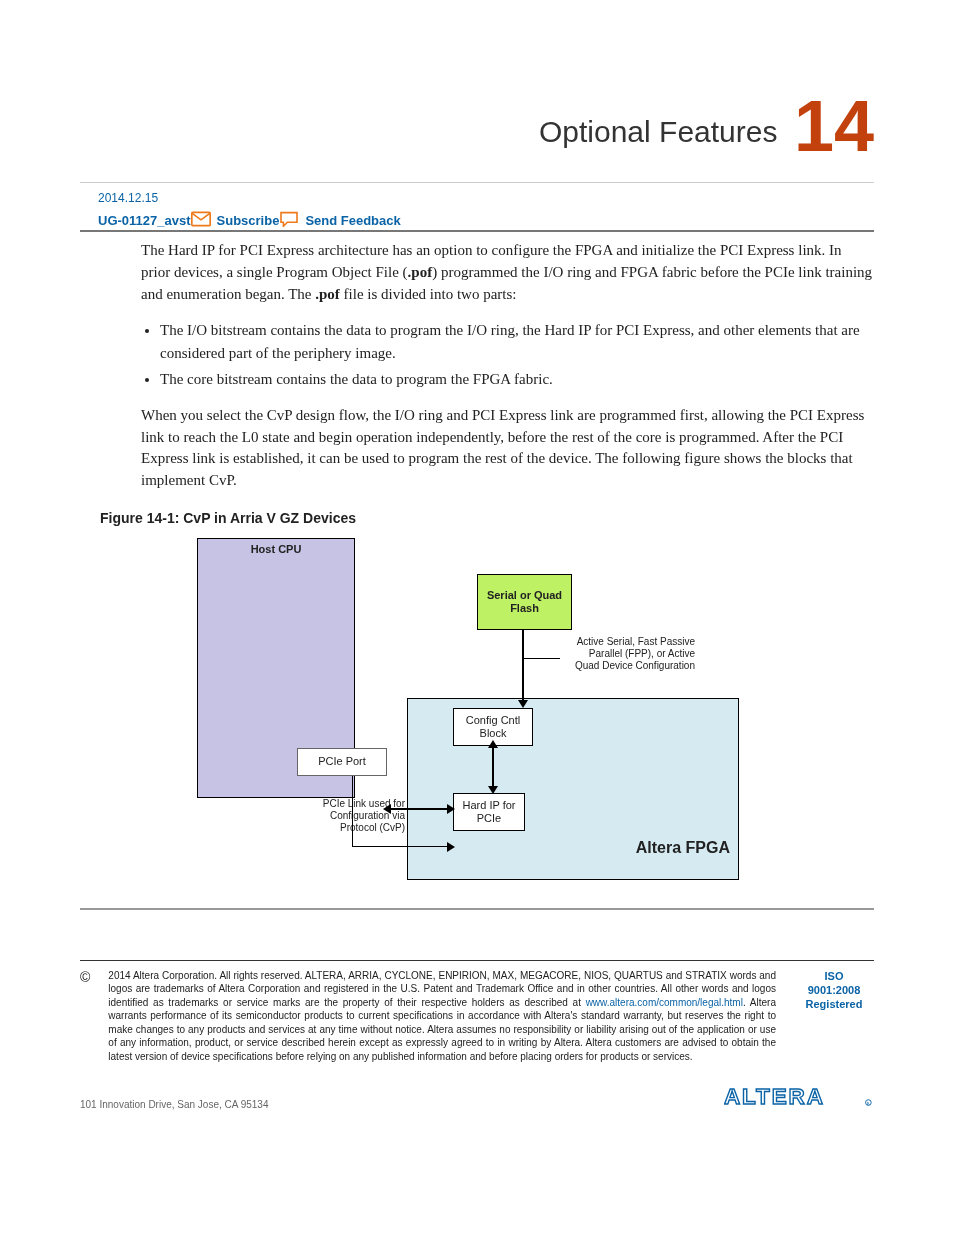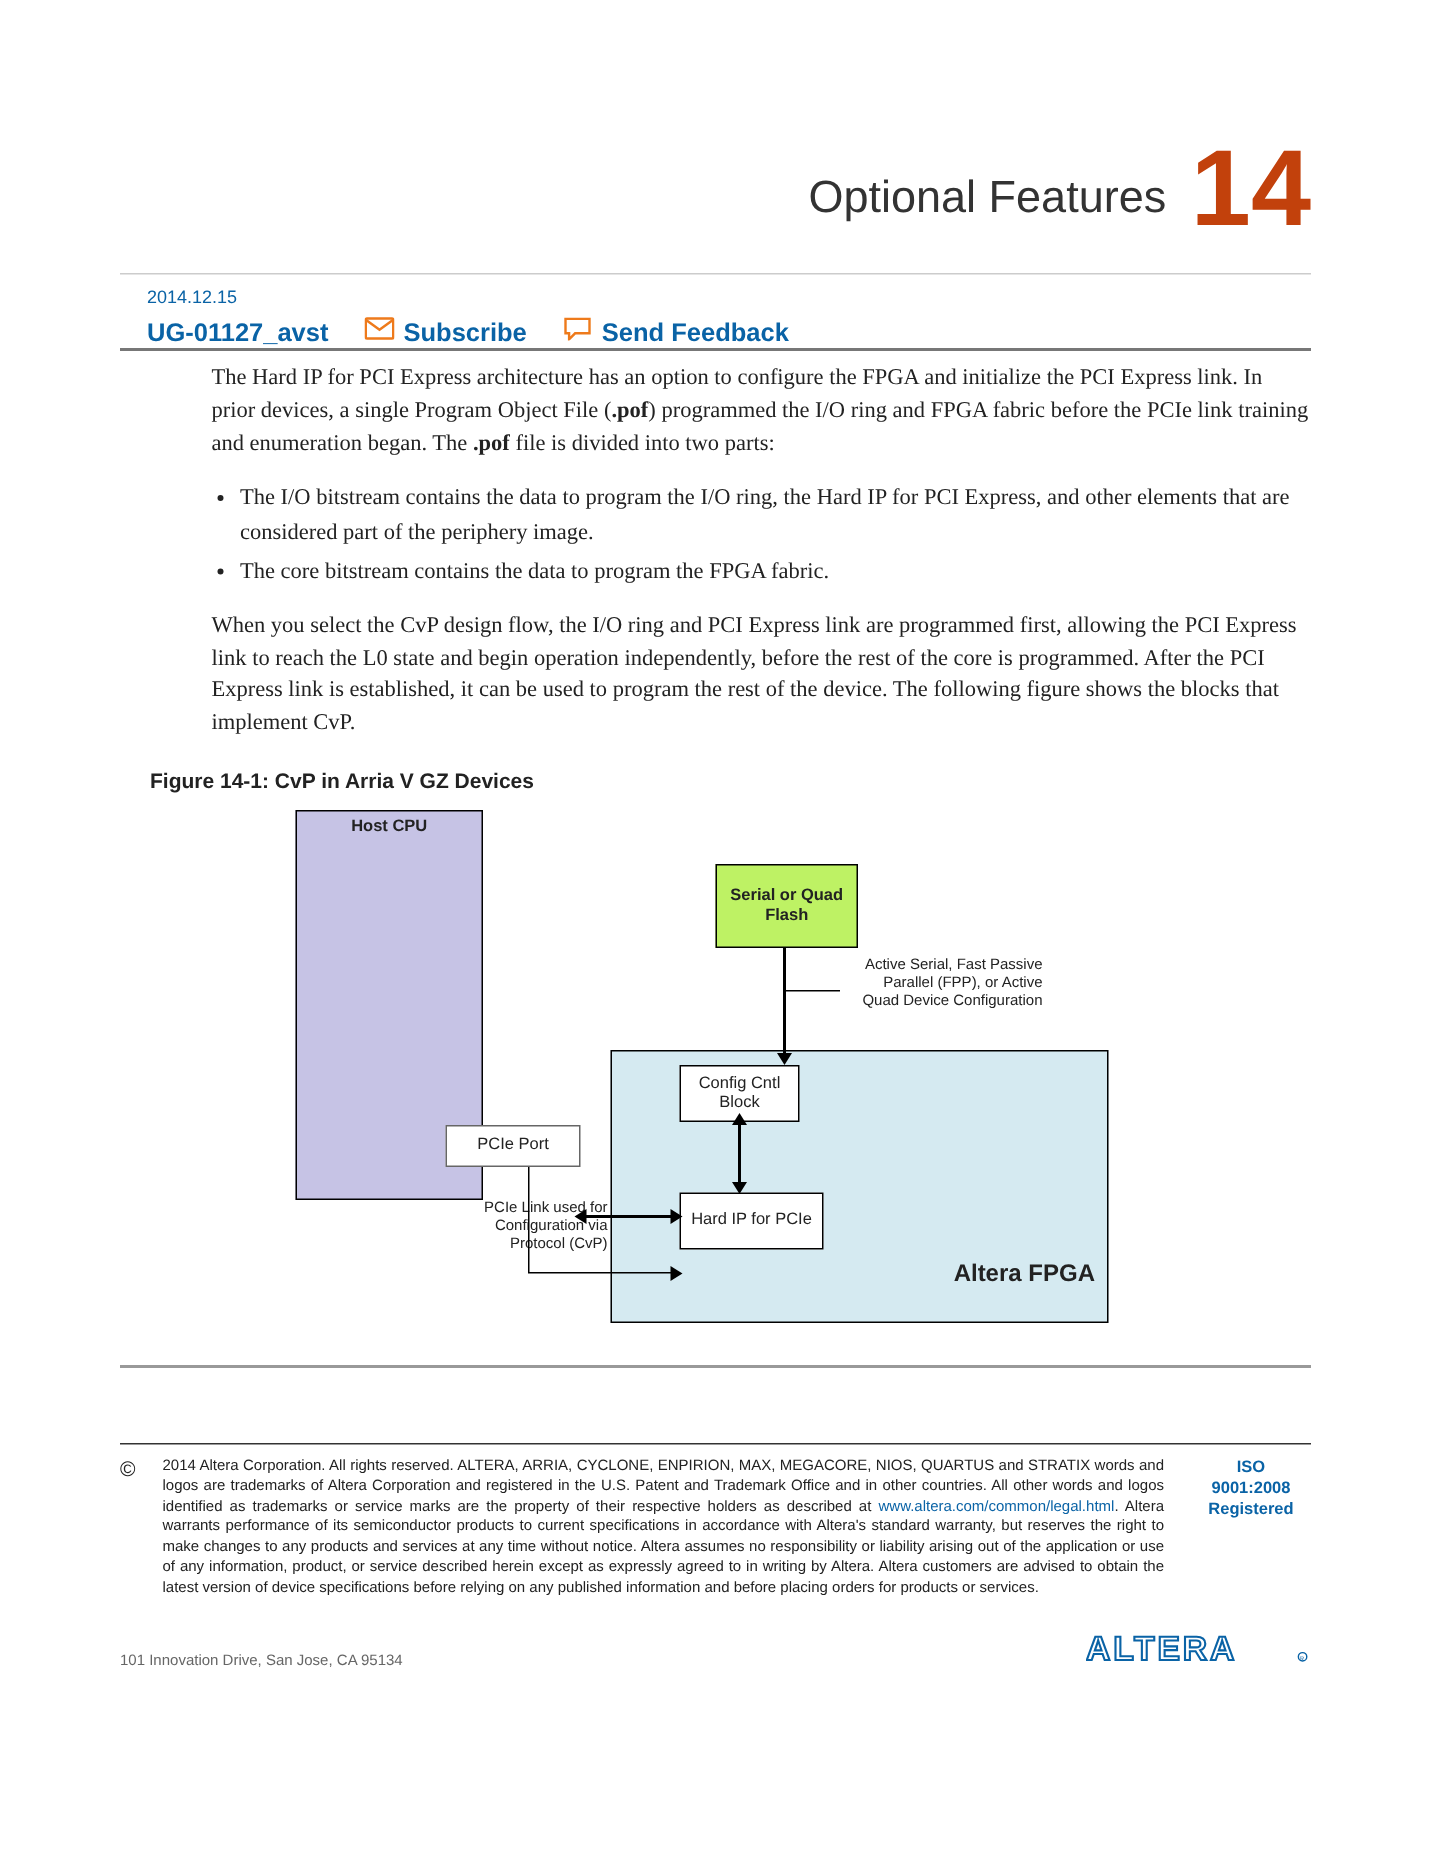--- a/index.html
+++ b/index.html
@@ -33,21 +33,21 @@
     font-weight: 800;
     display: inline-block;
     line-height: 1;
     margin-left: 12px;
     color: #c2410c;
   }
   .divider-light { height:1px; background:#ccc; margin: 6px 0 8px 0;}
   .divider-dark { height:2px; background:#777; margin: 0 0 8px 0;}
   .meta-row { font-family: 'Segoe UI', Arial, sans-serif; font-size: 12px; }
   .date { color:#0a63a6; font-size:12px; margin-left:18px;}
-  .links-row { display:flex; align-items:center; gap:24px; margin-top:6px; font-size:17px; font-weight:600;}
+  .links-row { display:flex; align-items:center; margin-top:6px; font-size:13px; font-weight:600;}
   .doc-id { color:#0a63a6; margin-left:18px;}
   .link-item { display:flex; align-items:center; gap:6px; color:#0a63a6; cursor:pointer;}
   .icon-mail svg, .icon-comment svg { width:20px; height:16px; stroke:#ee7a1b; fill:none; stroke-width:2;}
   .section-title {
     font-family: 'Segoe UI','Helvetica Neue',Arial,sans-serif;
     font-size: 24px; font-weight:700; color:#333;
     margin: 60px 0 14px 0;
   }
   .body-text { font-size:15px; line-height:1.45; margin:0 0 14px 61px;}
   .body-text strong { font-weight:700;}
@@ -56,27 +56,27 @@
   .figure-caption {
     font-family:'Segoe UI',Arial,sans-serif; font-size:14px; font-weight:700;
     margin: 18px 0 12px 20px;
   }
   
   .diagram {
     position:relative; width:560px; height:360px; margin: 0 auto 10px auto;
     font-family:'Segoe UI',Arial,sans-serif;
   }
   .block { position:absolute; border:1px solid #000; text-align:center; font-size:11px; display:flex; align-items:center; justify-content:center; box-sizing:border-box; line-height:1.2;}
-  .host { left:0; top:0; width:125px; height:260px; background:#c6c3e5; font-weight:700; align-items:flex-start; padding-top:4px;}
+  .host { left:0; top:0; width:158px; height:260px; background:#c6c3e5; font-weight:700; align-items:flex-start; padding-top:4px;}
   .pcie-port { left:100px; top:210px; width:90px; height:28px; background:#fff; border:1px solid #666;}
   .flash { left:280px; top:36px; width:95px; height:56px; background:#bef264; font-weight:700;}
   .fpga-box { position:absolute; left:210px; top:160px; width:330px; height:180px; border:1px solid #000; background:#d5eaf1;}
   .fpga-label { position:absolute; right:8px; bottom:22px; font-weight:700; font-size:16px;}
   .config-block { left:256px; top:170px; width:80px; height:38px; background:#fff;}
-  .hardip-block { left:256px; top:255px; width:96px; height:38px; background:#fff;}
+  .hardip-block { left:256px; top:255px; width:72px; height:38px; background:#fff;}
   .note { position:absolute; font-size:10px; text-align:right; line-height:1.2;}
   .note-active { left:368px; top:98px; width:130px;}
   .note-pcie { left:103px; top:260px; width:105px;}
   
   .line { position:absolute; background:#000;}
   .arrow-down::after{content:'';position:absolute;left:-4px;bottom:-6px;border-left:5px solid transparent;border-right:5px solid transparent;border-top:8px solid #000;}
   .arrow-up::before{content:'';position:absolute;left:-4px;top:-6px;border-left:5px solid transparent;border-right:5px solid transparent;border-bottom:8px solid #000;}
   .arrow-left::before{content:'';position:absolute;top:-4px;left:-6px;border-top:5px solid transparent;border-bottom:5px solid transparent;border-right:8px solid #000;}
   .arrow-right::after{content:'';position:absolute;top:-4px;right:-6px;border-top:5px solid transparent;border-bottom:5px solid transparent;border-left:8px solid #000;}
   .hr-end { height:2px; background:#999; margin: 10px 0 50px 0;}

